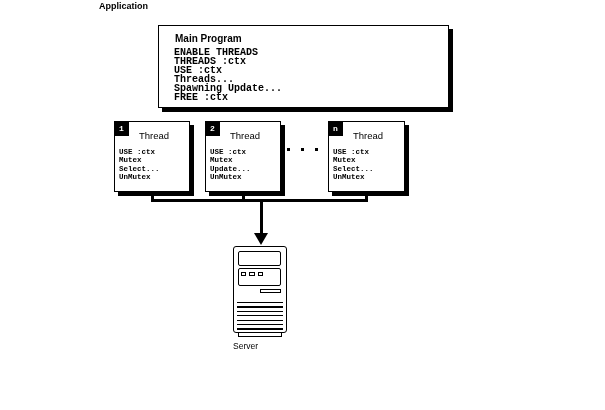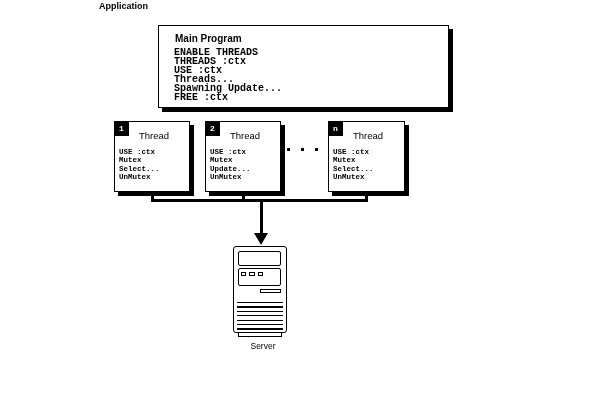--- a/index.html
+++ b/index.html
@@ -76,21 +76,21 @@
   #slot-1 { left:2px; } #slot-2 { left:10.5px; } #slot-3 { left:19px; }
   #server-bar {
     position:absolute; left:26px; top:42px; width:21px; height:3.5px;
     border:1px solid #000; box-sizing:border-box; background:#fff;
   }
   .vent { position:absolute; left:3px; width:46px; height:1.3px; background:#000; }
   #server-base {
     position:absolute; left:4.5px; top:86px; width:44px; height:5px;
     border:1.2px solid #000; box-sizing:border-box; background:#fff;
   }
-  #server-label { left:233px; top:341px; width:60px; text-align:center; font-size:8.5px; }
+  #server-label { left:233px; top:341px; width:60px; font-size:8.5px; }
 </style>
 </head>
 <body>
 
 <div id="stage">
 
   <div class="abs" id="app-label">Application</div>
 
   <div class="frame" id="main-box">
     <div class="abs" id="main-title">Main Program</div>

